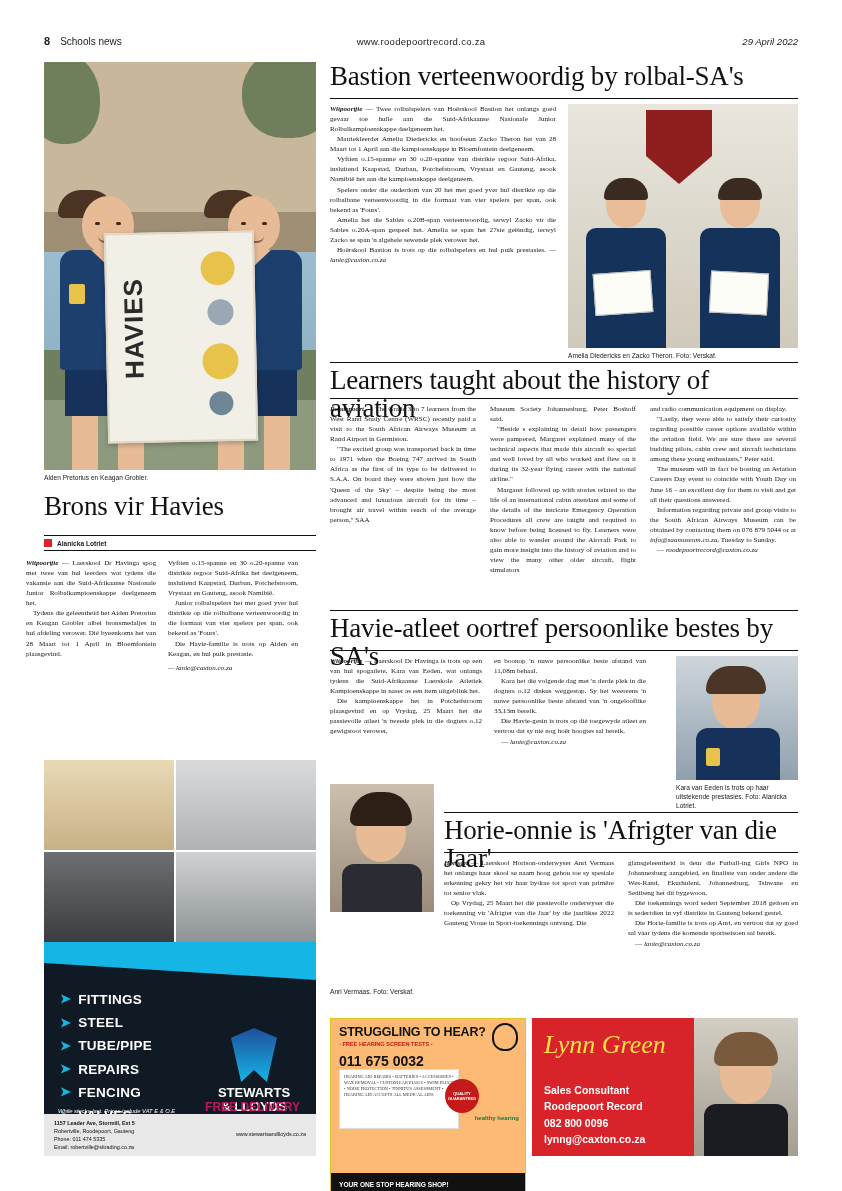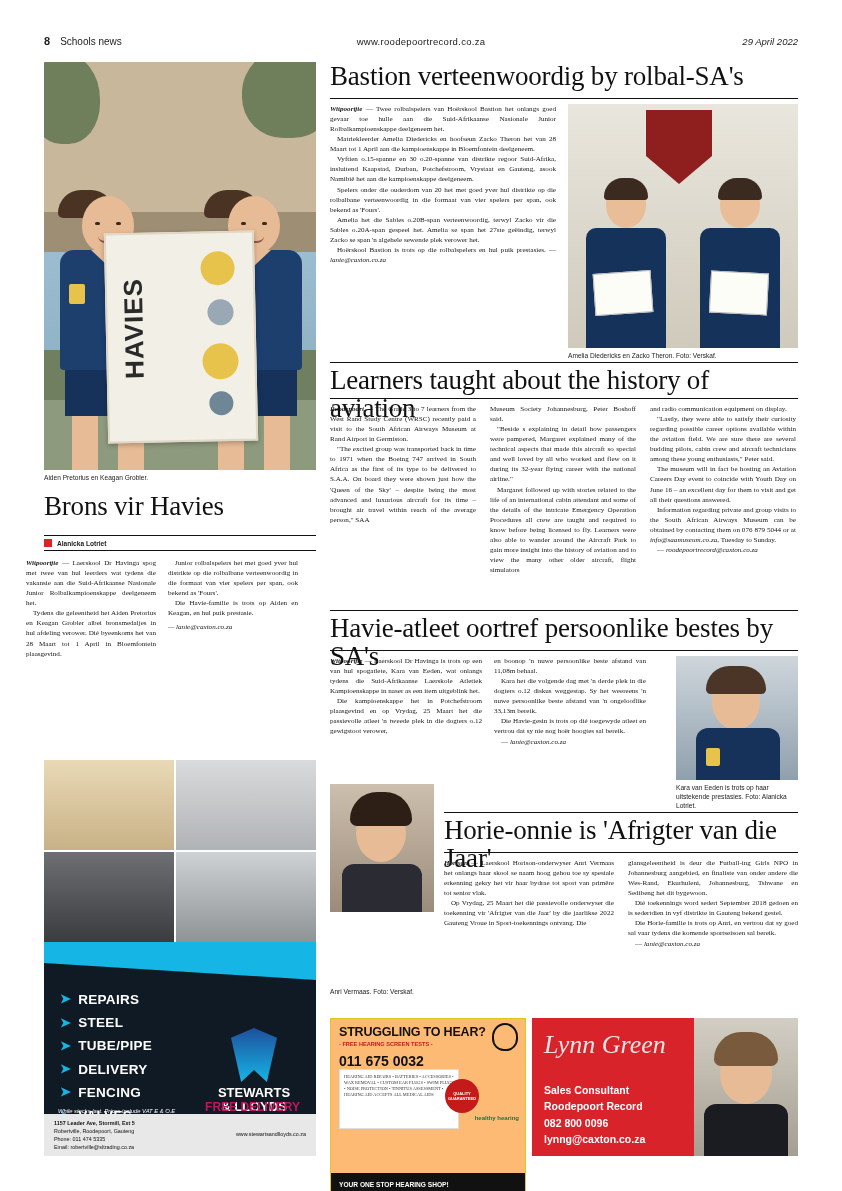--- a/index.html
+++ b/index.html
@@ -158,21 +158,21 @@
   .ha-sub { position:absolute; left:8px; top:22px; font-family:"Liberation Sans", sans-serif; font-weight:bold; font-size:5.6px; color:#c41a1a; }
   .ha-ear { position:absolute; right:7px; top:4px; width:26px; height:28px; border:2.5px solid #111; border-radius:50% 50% 45% 45%; }
   .ha-phone { position:absolute; left:8px; top:34px; font-family:"Liberation Sans", sans-serif; font-weight:bold; font-size:14px; color:#111; }
   .ha-card { position:absolute; left:8px; top:50px; width:120px; height:60px; background:#fff; border:1px solid #ddd; font-size:4.4px; padding:4px; line-height:1.35; color:#333; overflow:hidden; }
   .ha-seal { position:absolute; right:46px; top:60px; width:34px; height:34px; border-radius:50%; background:#c41a1a; color:#fff; font-family:"Liberation Sans", sans-serif; font-size:4px; font-weight:bold; display:flex; align-items:center; justify-content:center; text-align:center; }
   .ha-brand { position:absolute; right:6px; top:96px; font-family:"Liberation Sans", sans-serif; font-size:6px; color:#137a3f; font-weight:bold; }
   .ha-foot { position:absolute; left:0; bottom:0; width:196px; height:22px; background:#111; color:#fff; font-family:"Liberation Sans", sans-serif; font-weight:bold; font-size:6.6px; display:flex; align-items:center; padding-left:8px; }
 
   
   #ad-lynn { position:absolute; left:532px; top:1018px; width:266px; height:138px; background:#d8232a; overflow:hidden; }
-  .lg-name { position:absolute; left:12px; top:12px; font-family:"Liberation Serif", serif; font-style:italic; font-size:26px; color:#e5e5e5; }
+  .lg-name { position:absolute; left:12px; top:12px; font-family:"Liberation Serif", serif; font-style:italic; font-size:26px; color:#fde047; }
   .lg-photo { position:absolute; right:0; top:0; width:104px; height:138px; background:#bcbcb4; overflow:hidden; }
   .lg-lines { position:absolute; left:12px; top:64px; color:#fff; font-family:"Liberation Sans", sans-serif; font-weight:bold; font-size:10.5px; line-height:1.55; }
 
   .photo-face { position:absolute; border-radius:50%; background:#e7bb96; }
 </style>
 </head>
 <body>
 
 <div class="page">
 
@@ -236,51 +236,52 @@
   <div id="brons-author">
     <span class="red-sq"></span>
     <span>Alanicka Lotriet</span>
   </div>
   <div id="brons-body">
     <div class="col body-col">
         <p class="first"><i><b>Witpoortjie</b></i> — Laerskool Dr Havinga spog met twee van hul leerders wat tydens die vakansie aan die Suid-Afrikaanse Nasionale Junior Rolbalkampioenskappe deelgeneem het.</p>
         <p>Tydens die geleentheid het Aiden Pretorius en Keagan Grobler albei bronsmedaljes in hul afdeling verower. Dié byeenkoms het van 28 Maart tot 1 April in Bloemfontein plaasgevind.</p>
       </div>
     <div class="col body-col">
+        <p class="first">Vyftien o.15-spanne en 30 o.20-spanne van distrikte regoor Suid-Afrika het deelgeneem, insluitend Kaapstad, Durban, Potchefstroom, Vrystaat en Gauteng, asook Namibië.</p>
         <p>Junior rolbalspelers het met goed yver hul distrikte op die rolbalbane verteenwoordig in die formaat van vier spelers per span, ook bekend as 'Fours'.</p>
         <p>Die Havie-familie is trots op Aiden en Keagan, en hul puik prestasie.</p>
       <div class="sig" style="margin-top:4px;">— lanie@caxton.co.za</div>
     </div>
   </div>
 
   <div id="ad-stewarts">
     <div class="sl-photos">
       <div class="sl-ph" style="left:0; top:0; width:130px; height:90px; background:linear-gradient(#e9d9b6,#c8b186);"></div>
       <div class="sl-ph" style="left:132px; top:0; width:140px; height:90px; background:linear-gradient(#d9dadb,#b0b3b6);"></div>
       <div class="sl-ph" style="left:0; top:92px; width:130px; height:90px; background:linear-gradient(#6d6f72,#3a3c3f);"></div>
       <div class="sl-ph" style="left:132px; top:92px; width:140px; height:90px; background:linear-gradient(#cfd2d4,#8e9396);"></div>
     </div>
     <div class="sl-dark"></div>
     <div class="sl-diag"></div>
     <div class="sl-list">
       <div>
           <span class="sl-chev">➤</span>
+          <span>FITTINGS</span>
+        </div>
+      <div>
+          <span class="sl-chev">➤</span>
+          <span>STEEL</span>
+        </div>
+      <div>
+          <span class="sl-chev">➤</span>
+          <span>TUBE/PIPE</span>
+        </div>
+      <div>
+          <span class="sl-chev">➤</span>
           <span>REPAIRS</span>
-        </div>
-      <div>
-          <span class="sl-chev">➤</span>
-          <span>STEEL</span>
-        </div>
-      <div>
-          <span class="sl-chev">➤</span>
-          <span>TUBE/PIPE</span>
-        </div>
-      <div>
-          <span class="sl-chev">➤</span>
-          <span>DELIVERY</span>
         </div>
       <div>
           <span class="sl-chev">➤</span>
           <span>FENCING</span>
         </div>
       <div>
           <span class="sl-chev">➤</span>
           <span>VALVES</span>
         </div>
     </div>

